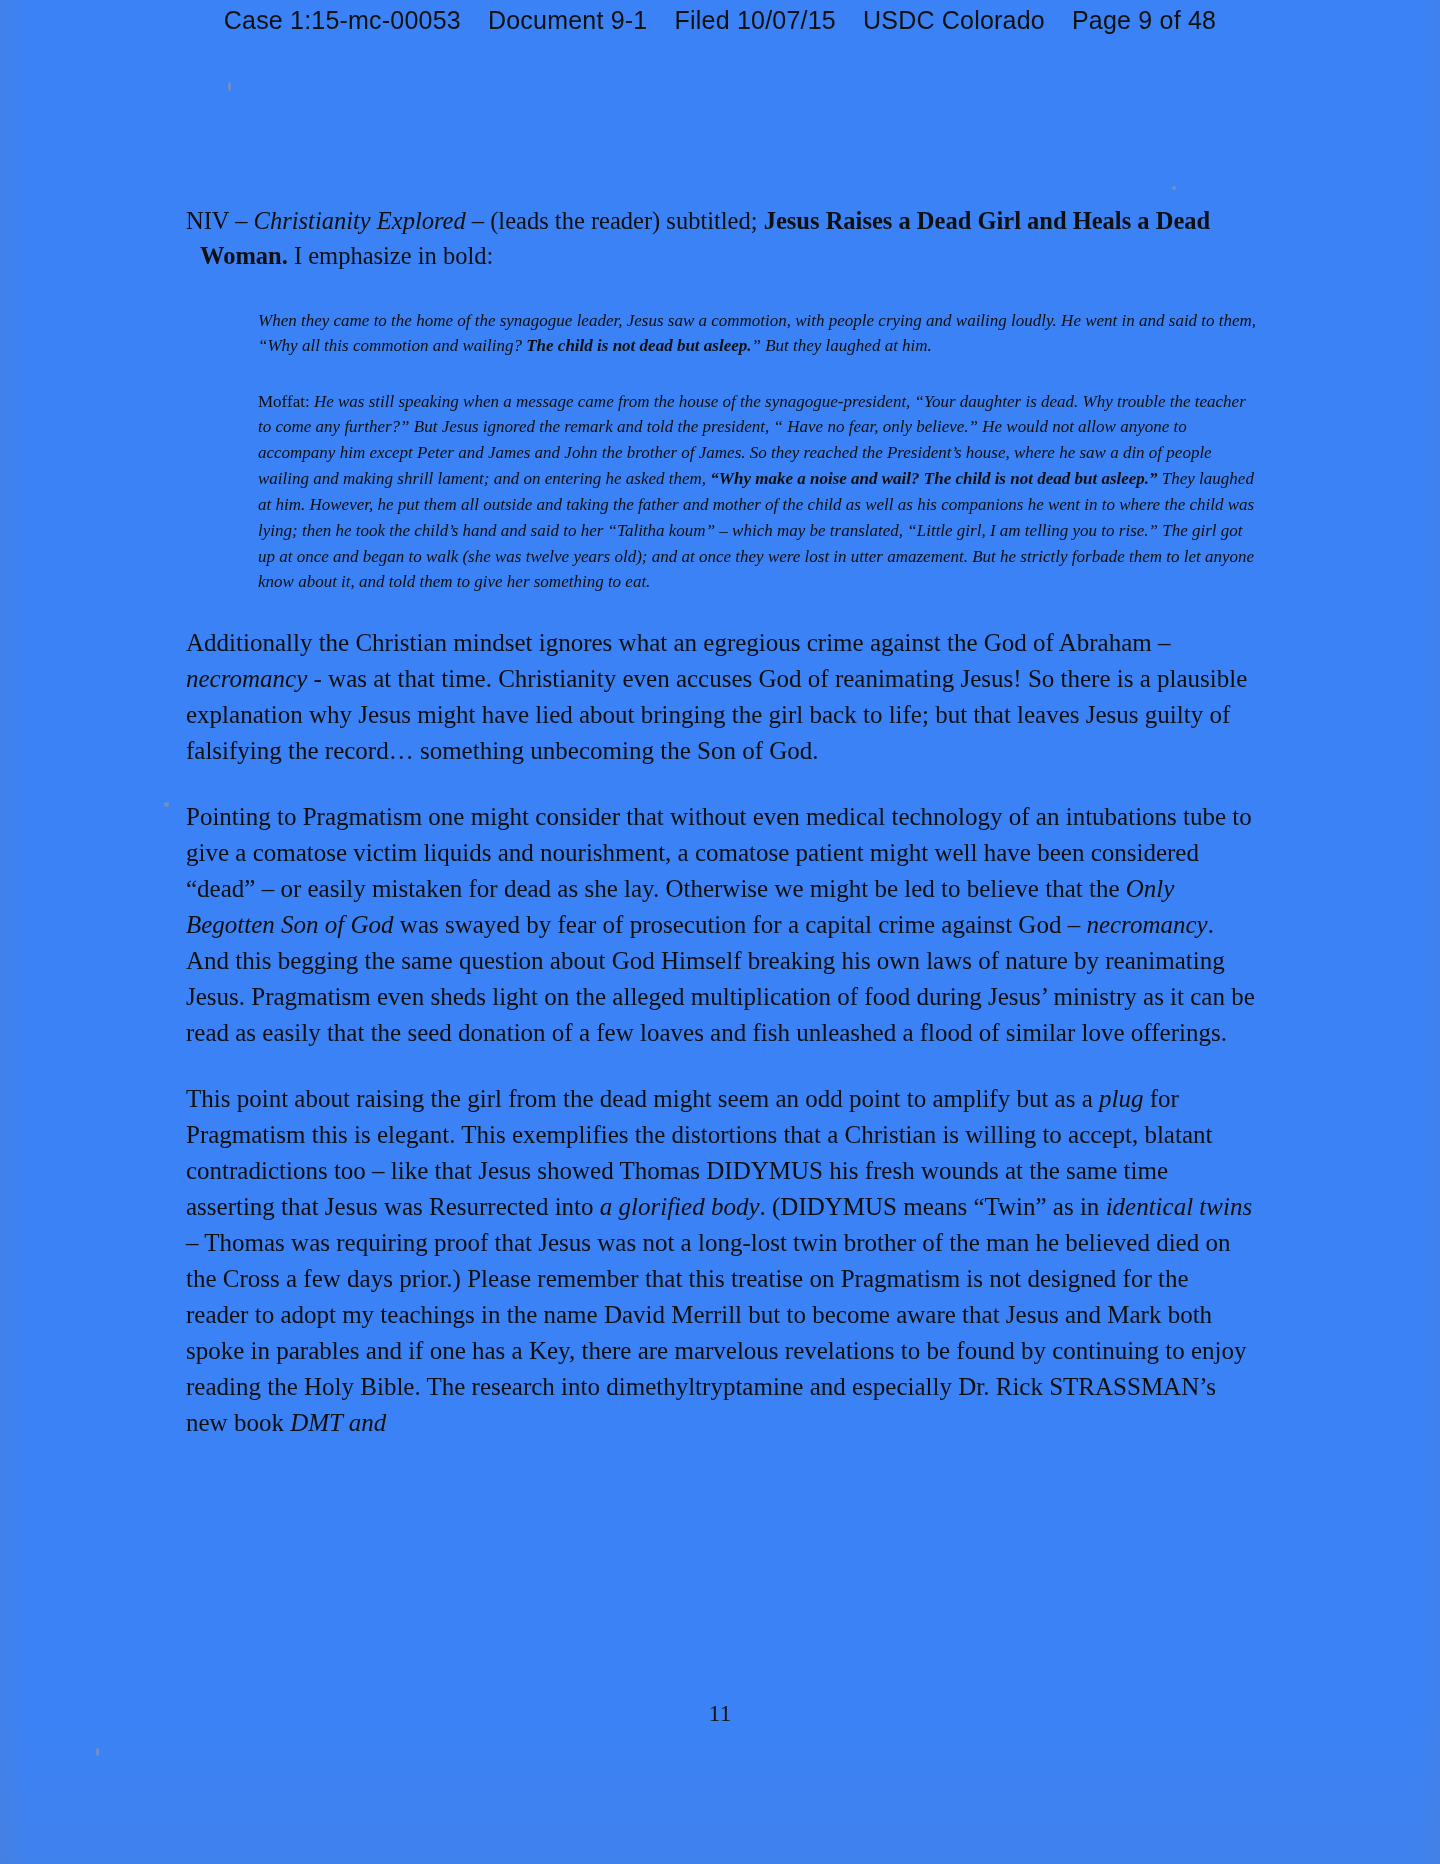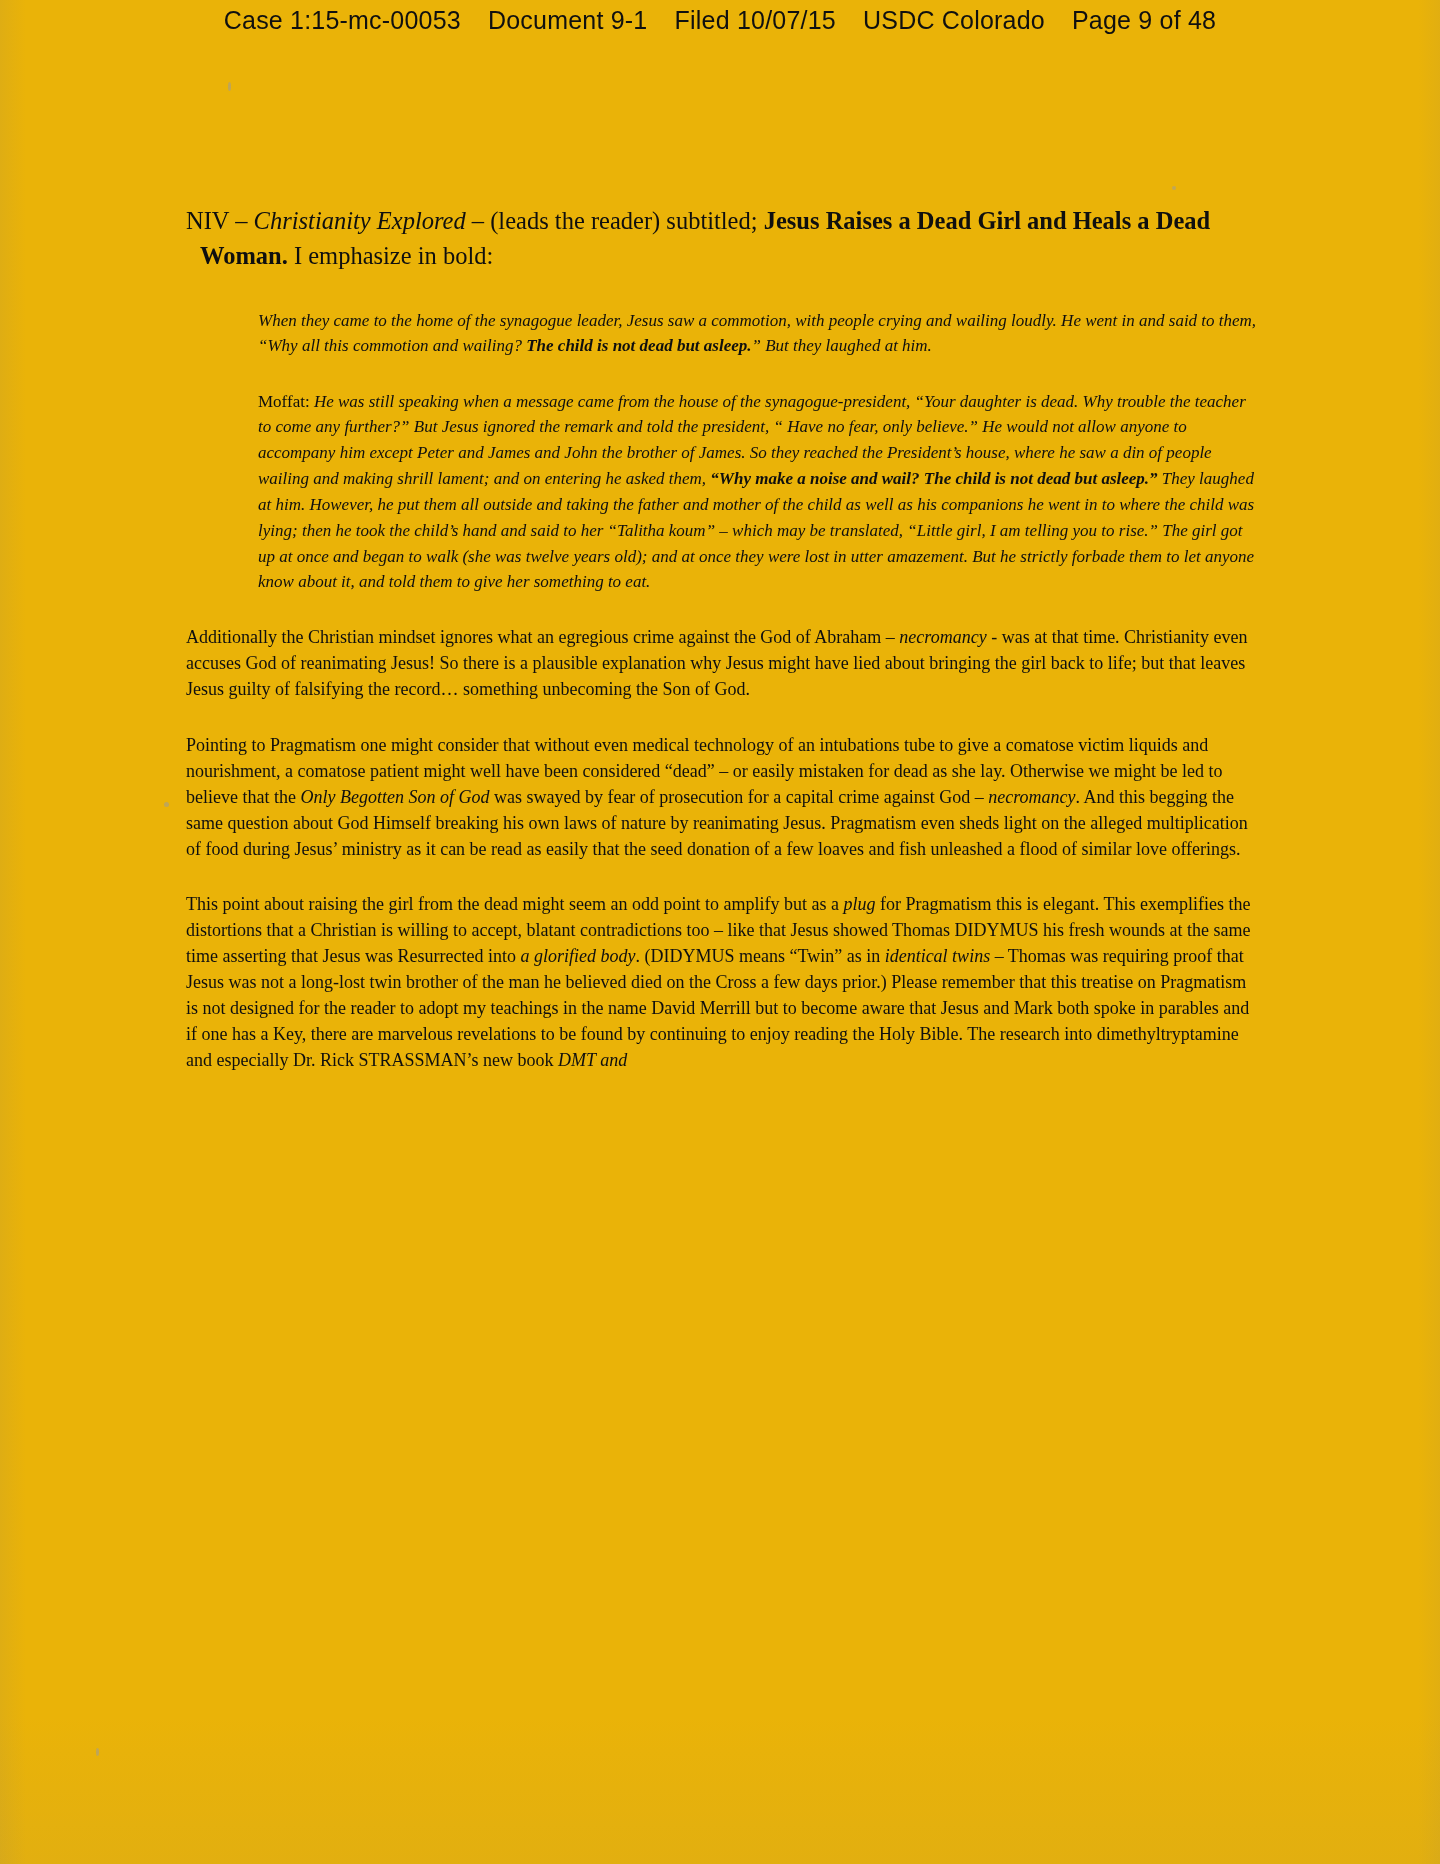--- a/index.html
+++ b/index.html
@@ -11,21 +11,21 @@
     width: 1440px;
     height: 1864px;
     position: relative;
     font-family: "Liberation Serif", serif;
     color: #0f0f0f;
     overflow: hidden;
   }
   .page {
     position: absolute;
     inset: 0;
-    background: #eab308;
+    background: #3b82f6;
   }
   
   .page::before {
     content: "";
     position: absolute;
     inset: 0;
     background:
       linear-gradient(90deg, rgba(120,120,120,0.10) 0px, rgba(255,255,255,0) 26px),
       linear-gradient(270deg, rgba(120,120,120,0.08) 0px, rgba(255,255,255,0) 22px),
       linear-gradient(180deg, rgba(255,255,255,0) 92%, rgba(120,120,120,0.07) 100%);
@@ -84,21 +84,21 @@
   }
 
   b, .b { font-weight: bold; }
   i, .i { font-style: italic; }
   .ni { font-style: normal; }
 
   .body-block {
     margin-top: 30px;
   }
   .body-block p {
-    font-size: 18px;
+    font-size: 25px;
     line-height: 1.44;
     margin-bottom: 30px;
   }
 
   .page-number {
     position: absolute;
     top: 1700px;
     left: 0;
     right: 0;
     text-align: center;
@@ -157,14 +157,15 @@
         <span>Pointing to Pragmatism one might consider that without even medical technology of an intubations tube to give a comatose victim liquids and nourishment, a comatose patient might well have been considered “dead” – or easily mistaken for dead as she lay. Otherwise we might be led to believe that the </span><i>Only Begotten Son of God</i><span> was swayed by fear of prosecution for a capital crime against God – </span><i>necromancy</i><span>. And this begging the same question about God Himself breaking his own laws of nature by reanimating Jesus. Pragmatism even sheds light on the alleged multiplication of food during Jesus’ ministry as it can be read as easily that the seed donation of a few loaves and fish unleashed a flood of similar love offerings.</span>
       </p>
 
       <p>
         <span>This point about raising the girl from the dead might seem an odd point to amplify but as a </span><i>plug</i><span> for Pragmatism this is elegant. This exemplifies the distortions that a Christian is willing to accept, blatant contradictions too – like that Jesus showed Thomas DIDYMUS his fresh wounds at the same time asserting that Jesus was Resurrected into </span><i>a glorified body</i><span>. (DIDYMUS means “Twin” as in </span><i>identical twins</i><span> – Thomas was requiring proof that Jesus was not a long-lost twin brother of the man he believed died on the Cross a few days prior.) Please remember that this treatise on Pragmatism is not designed for the reader to adopt my teachings in the name David Merrill but to become aware that Jesus and Mark both spoke in parables and if one has a Key, there are marvelous revelations to be found by continuing to enjoy reading the Holy Bible. The research into dimethyltryptamine and especially Dr. Rick STRASSMAN’s new book </span><i>DMT and</i>
       </p>
 
     </div>
   </div>
 
+  <div class="page-number">11</div>
 
 </div>
 
 </body></html>

